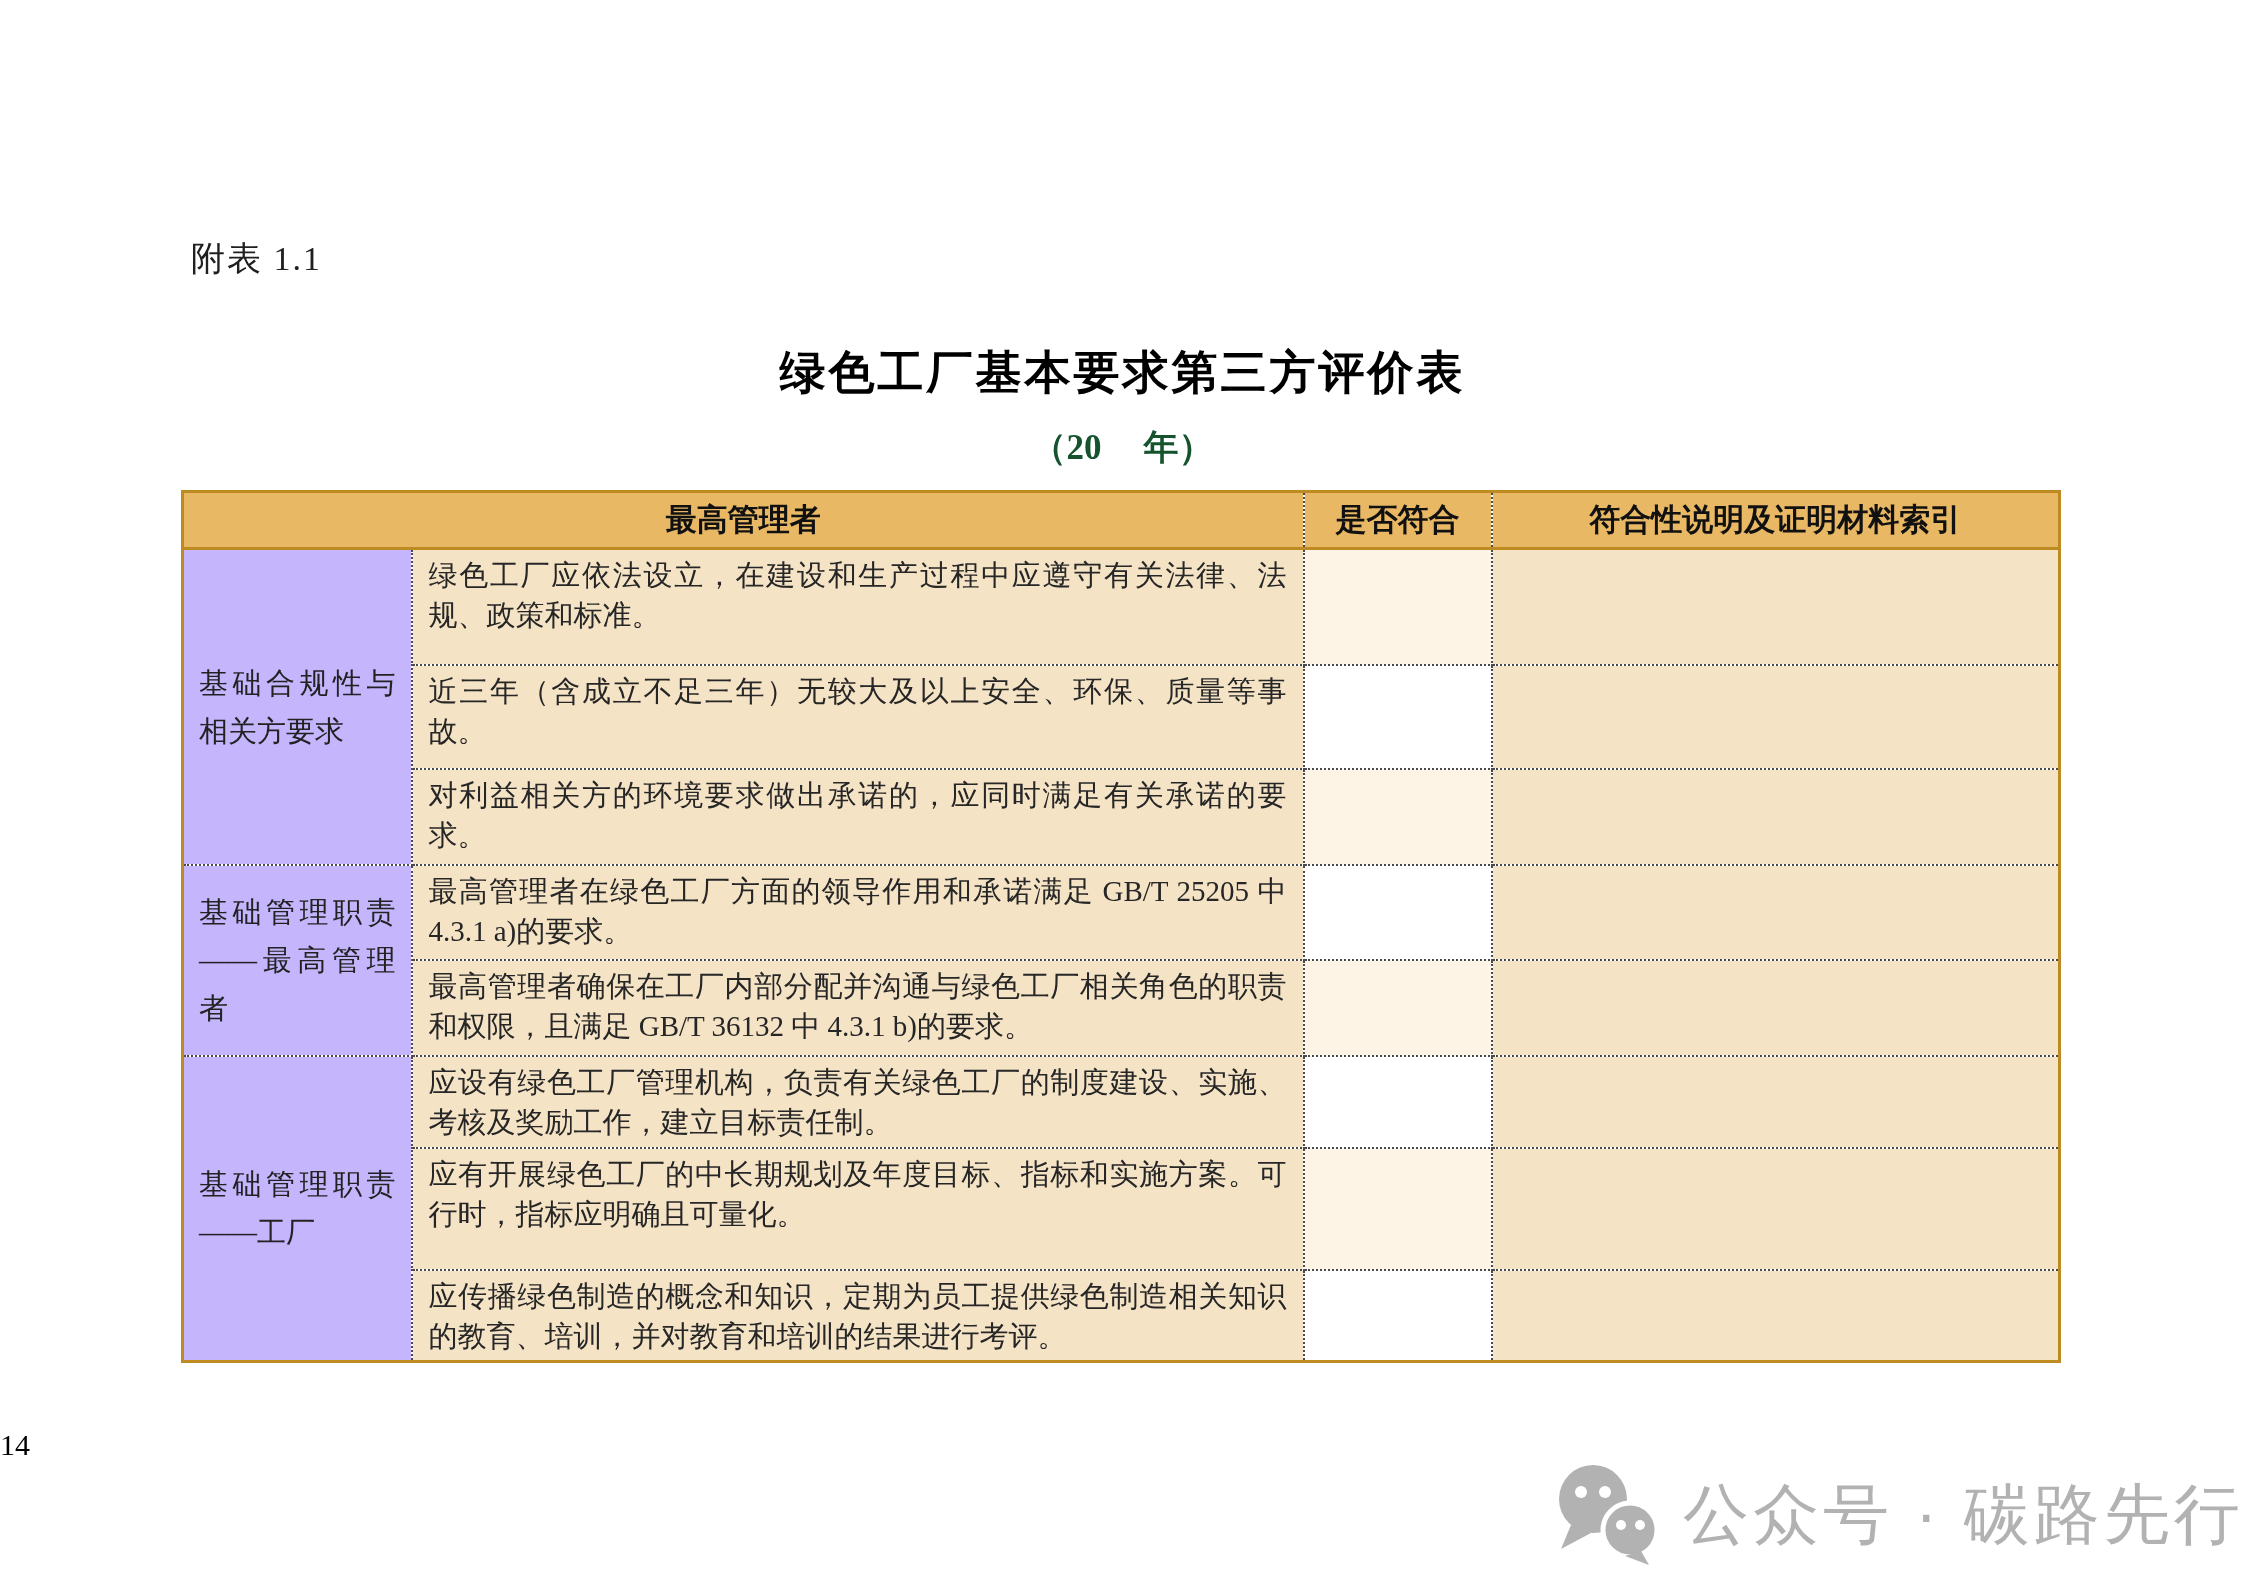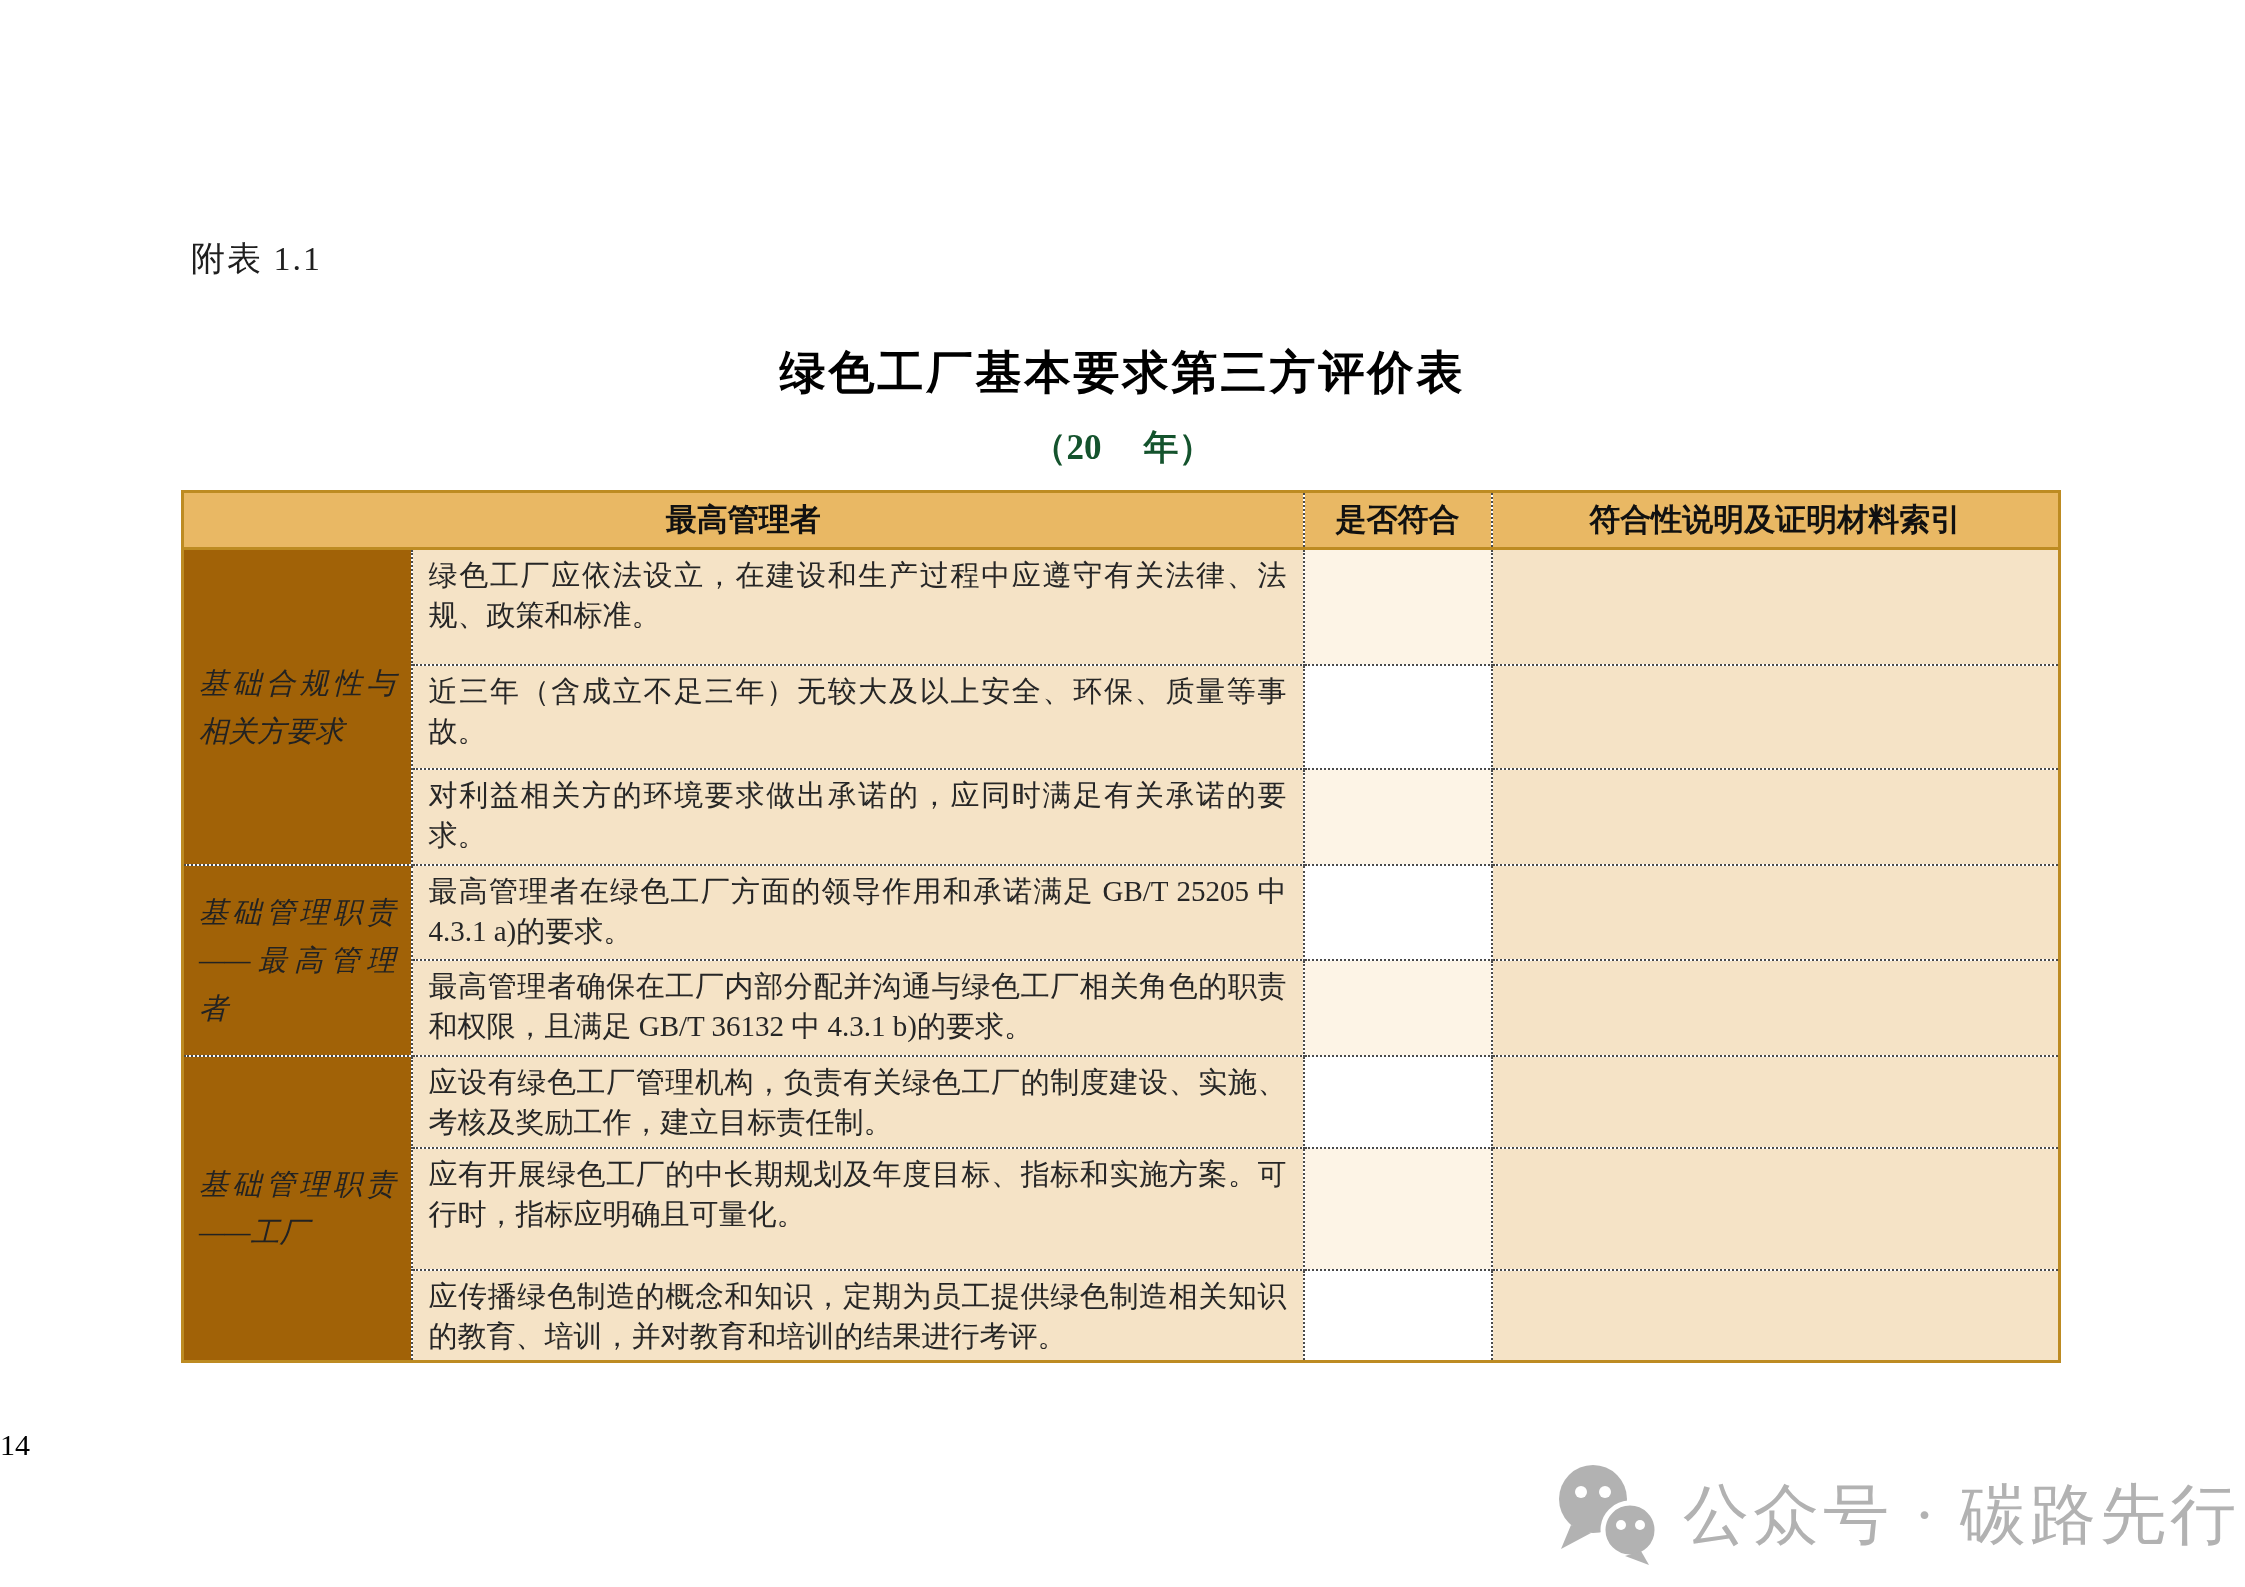--- a/index.html
+++ b/index.html
@@ -33,43 +33,43 @@
   }
   .eval-table th{
     background:#e9b864;font-weight:700;text-align:center;color:#111;
     height:57px;font-size:31px;border-bottom:3px solid #bd8b22;
   }
   .col-group{width:229px;}
   .col-req{width:892px;}
   .col-conform{width:188px;}
   .col-evidence{width:568px;}
   td.group-cell{
-    background:#a16207;vertical-align:middle;
+    background:#c4b5fd;vertical-align:middle;
     text-align:justify;text-justify:inter-character;
-    padding:0 15px;line-height:48px;color:#222;font-style:italic;
+    padding:0 15px;line-height:48px;color:#222;
   }
   td.req-cell{
     background:#f5e3c6;vertical-align:top;
     text-align:justify;text-justify:inter-character;
     padding-top:5px;padding-bottom:4px;
   }
   td.conform-cell{padding:0;}
   td.conform-cream{background:#fdf4e6;}
   td.conform-white{background:#ffffff;}
   td.evidence-cell{background:#f5e3c6;}
   tr.r1{height:116px}tr.r2{height:104px}tr.r3{height:96px}tr.r4{height:95px}
   tr.r5{height:96px}tr.r6{height:92px}tr.r7{height:122px}tr.r8{height:72px}
   .page-number{
     position:absolute;left:0;top:1428px;width:2245px;text-align:left;
     font-size:30px;color:#000;
   }
   .watermark{
     position:absolute;left:1553px;top:1455px;width:660px;height:120px;
     display:flex;align-items:center;color:#b2b2b2;
-    font-family:Liberation Serif, serif;
+    font-family:Liberation Sans, sans-serif;
   }
   .watermark-text{
     font-size:66px;letter-spacing:4px;margin-left:22px;white-space:nowrap;
   }
 </style>
 </head>
 <body>
 
 <div class="annex-label">附表 1.1</div>
 

